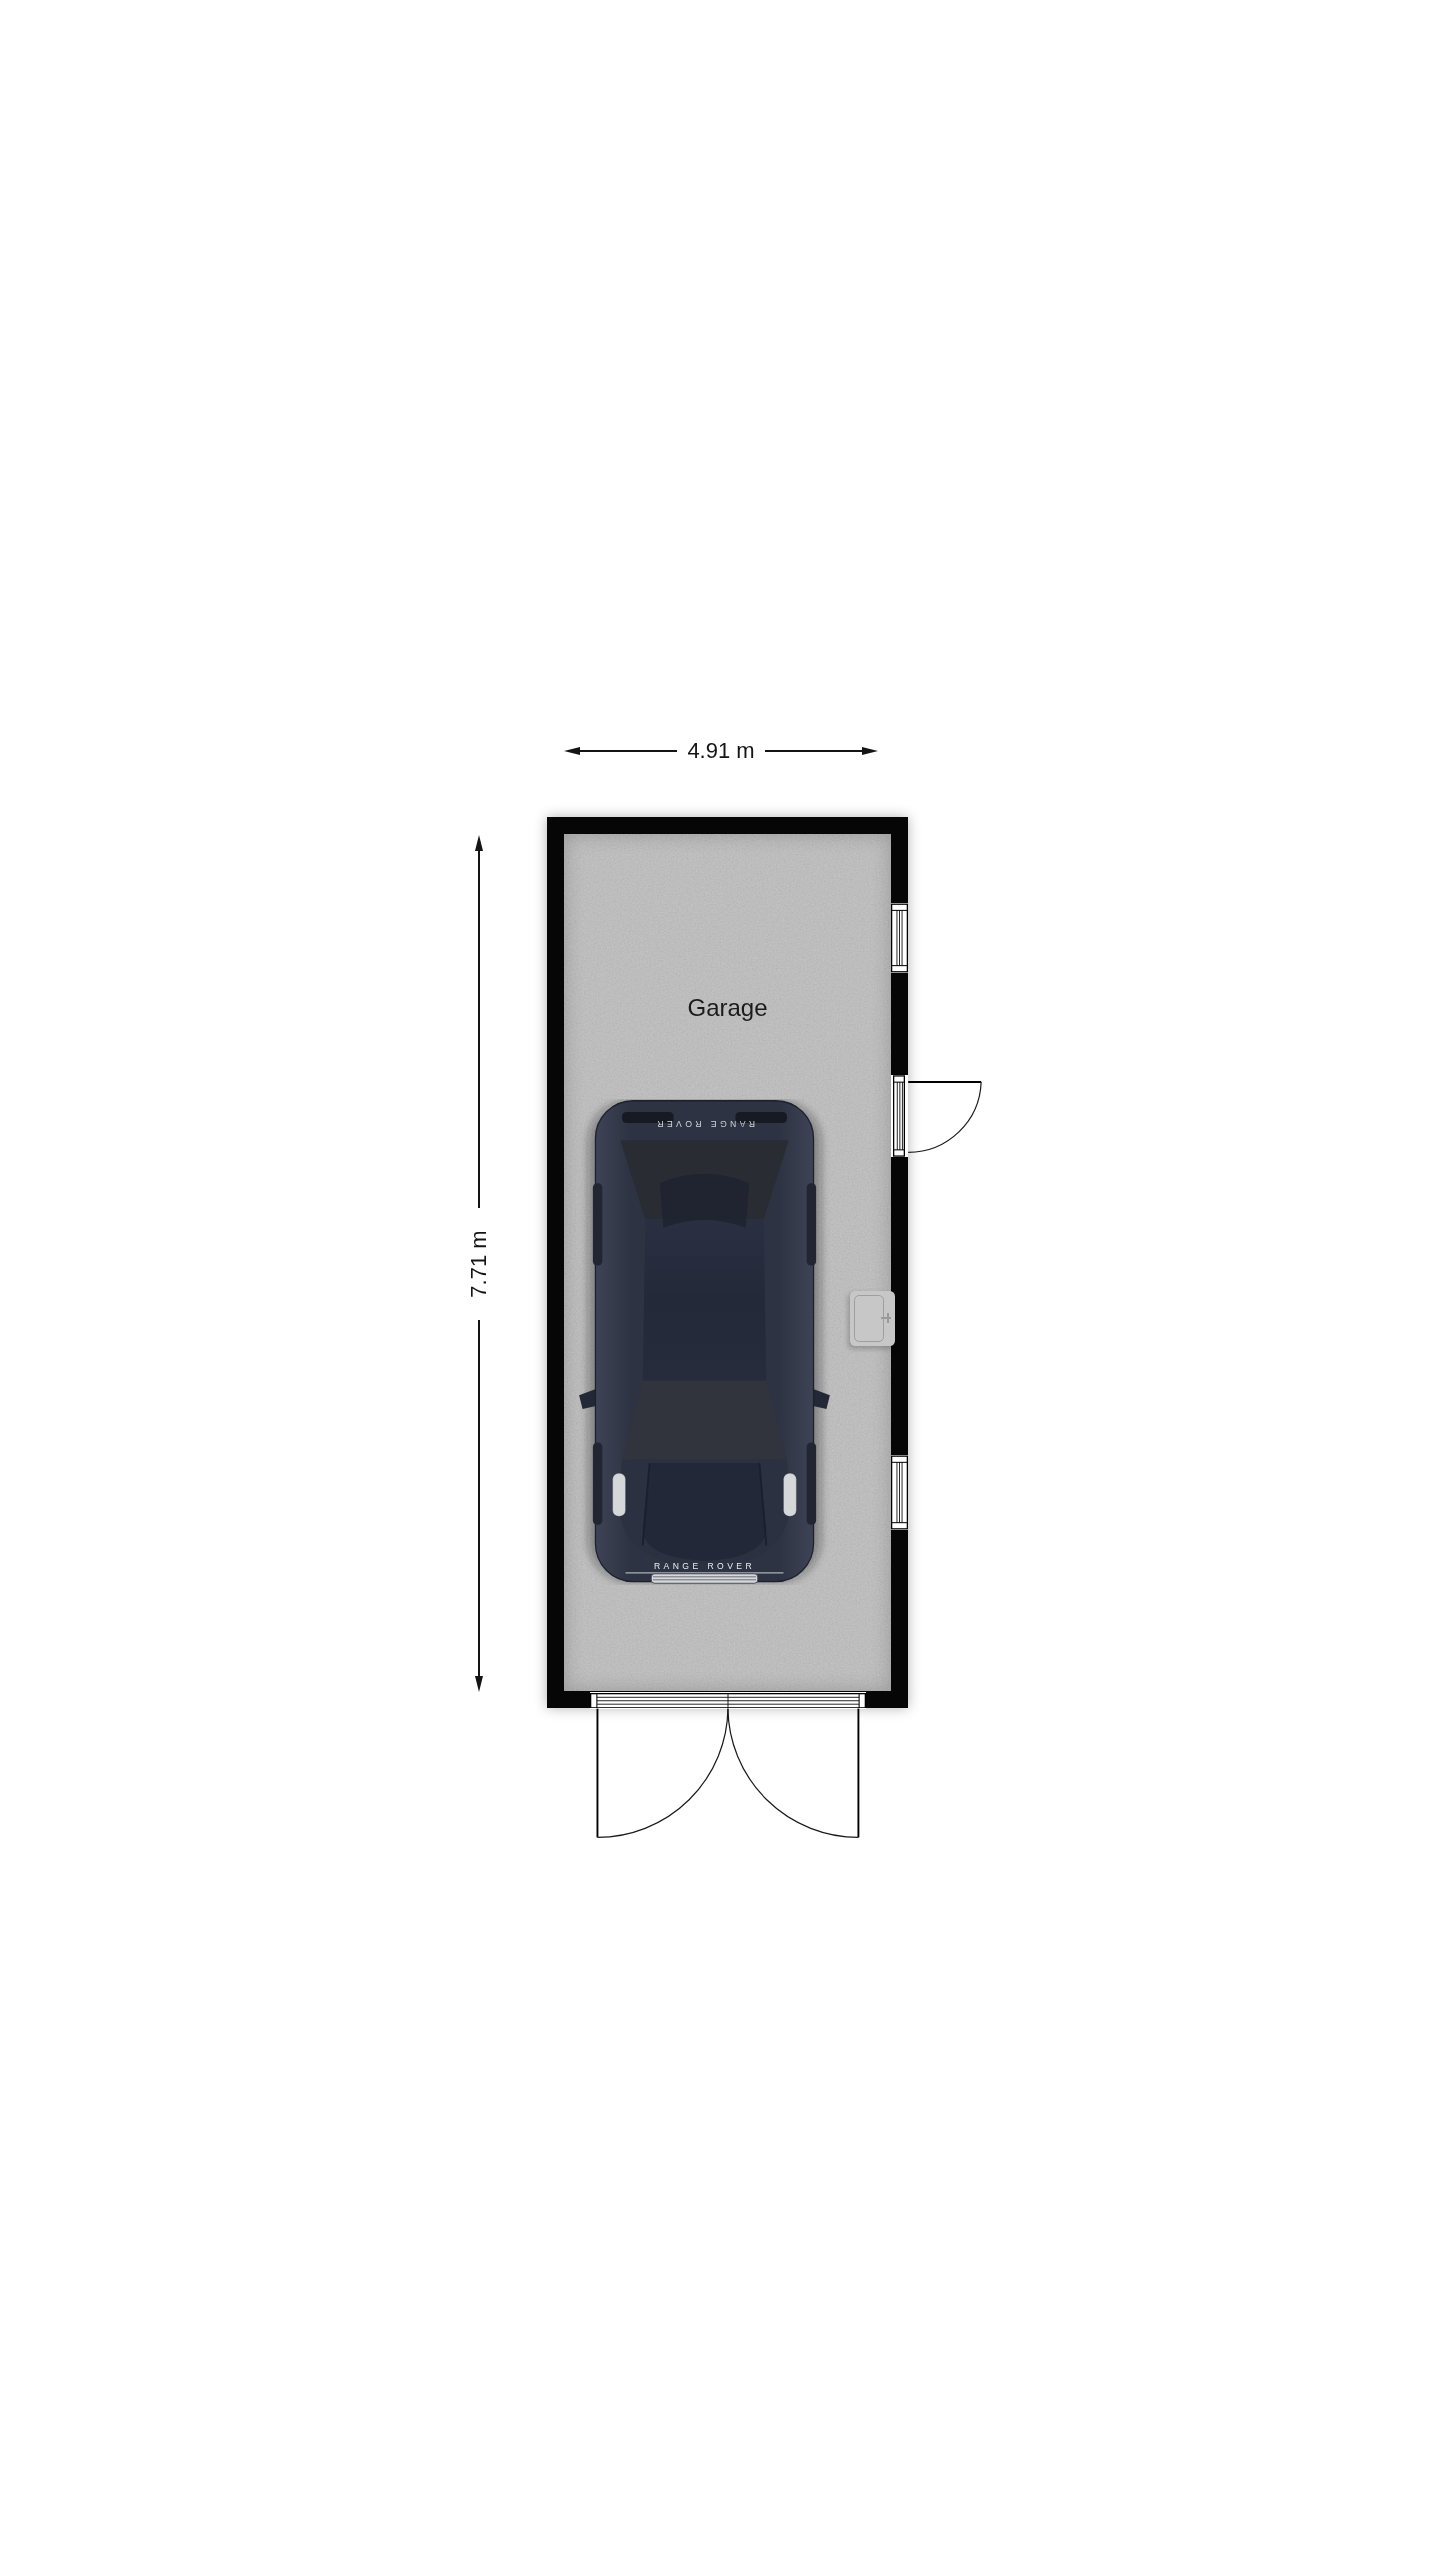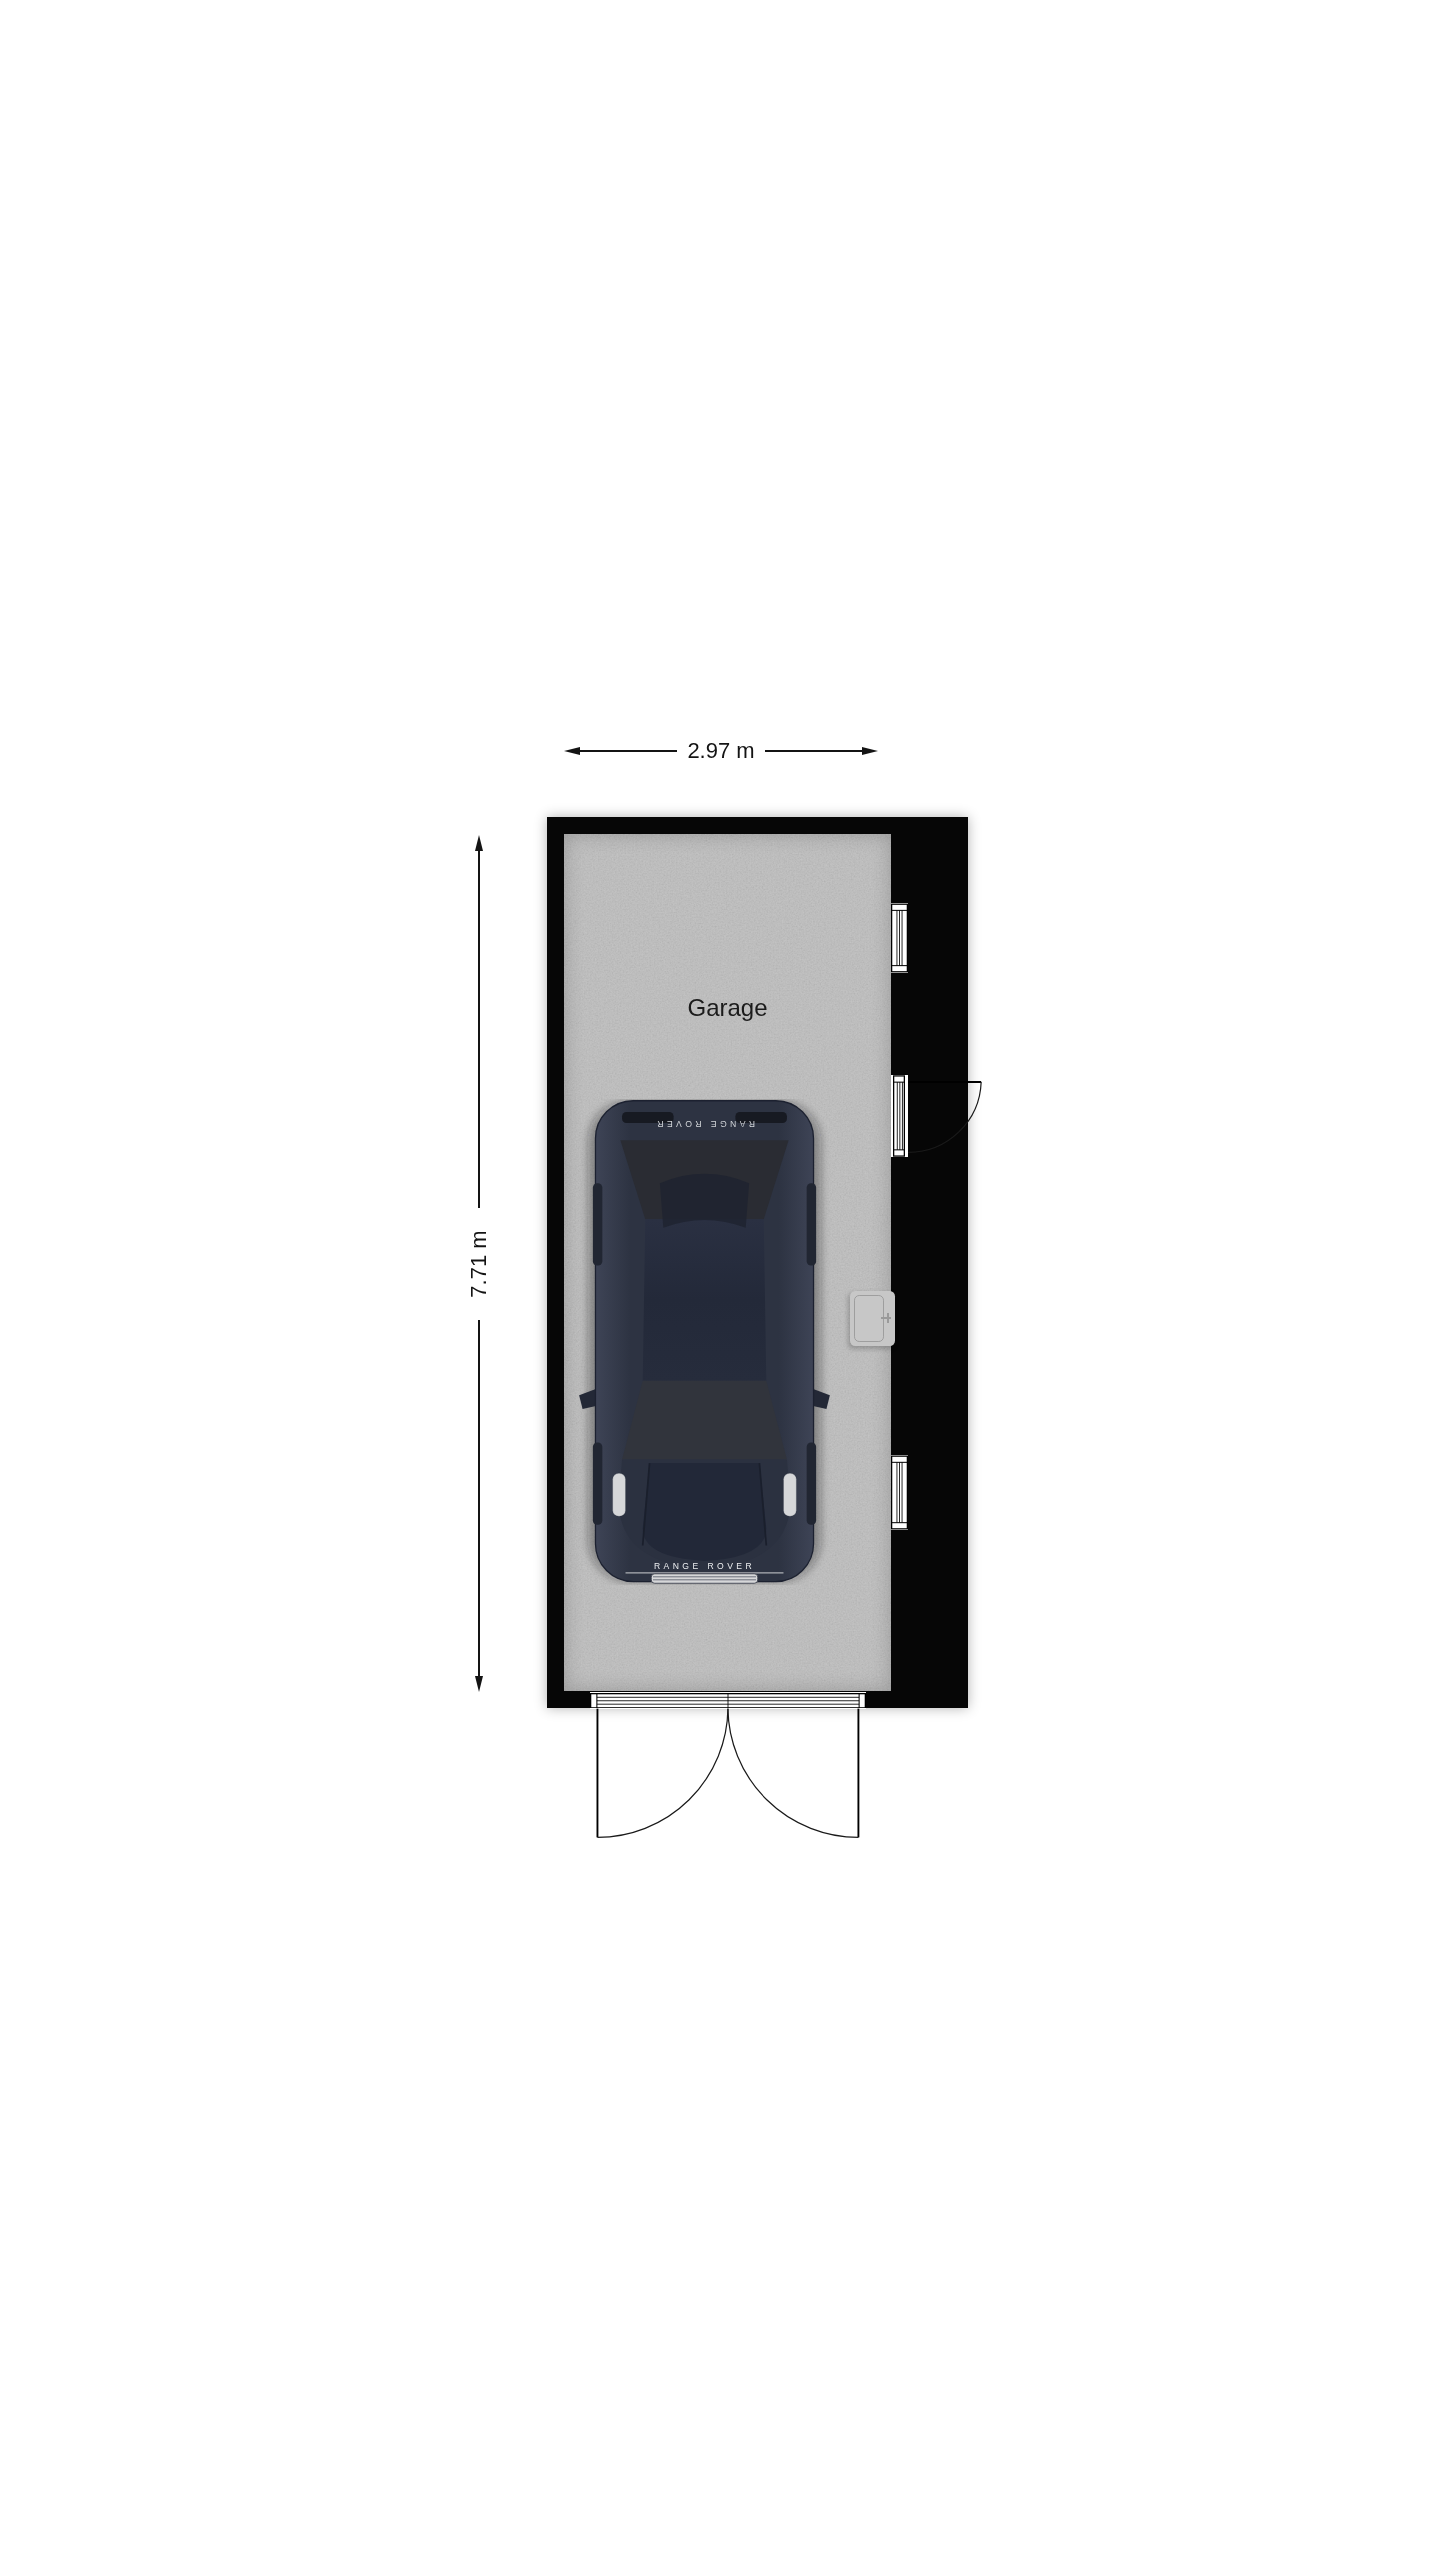--- a/index.html
+++ b/index.html
@@ -16,21 +16,21 @@
   .dline-v{flex:1;width:1.7px;background:var(--dim,#141414);}
   .dim-label{font-size:22px;color:var(--dim,#141414);padding:0 10.3px;white-space:nowrap;line-height:1;}
   .dim-vlabel-box{height:112px;display:flex;align-items:center;justify-content:center;}
   .dim-vlabel-box span{transform:rotate(-90deg);font-size:22px;color:var(--dim,#141414);white-space:nowrap;line-height:1;}
   .ah-left{width:0;height:0;border-top:4.3px solid transparent;border-bottom:4.3px solid transparent;border-right:16.3px solid var(--dim,#141414);}
   .ah-right{width:0;height:0;border-top:4.3px solid transparent;border-bottom:4.3px solid transparent;border-left:16.3px solid var(--dim,#141414);}
   .ah-up{width:0;height:0;border-left:4.3px solid transparent;border-right:4.3px solid transparent;border-bottom:16.3px solid var(--dim,#141414);}
   .ah-down{width:0;height:0;border-left:4.3px solid transparent;border-right:4.3px solid transparent;border-top:16.3px solid var(--dim,#141414);}
 
   
-  #room{left:547px;top:817px;width:421px;height:891px;background:var(--wall,#060606);
+  #room{left:547px;top:817px;width:361px;height:891px;background:var(--wall,#060606);
         box-shadow:0 0 12px rgba(0,0,0,.30);}
   #floor{left:17px;top:17px;width:327px;height:857px;background:var(--floor,#bdbdbd);}
   #floor-shade{left:0;top:0;width:100%;height:100%;box-shadow:inset 0 0 20.6px rgba(0,0,0,.20);}
   #room-label{left:0;top:160px;width:100%;text-align:center;font-size:24px;color:var(--label,#1b1b1b);}
 
   
   .opening{background:#ffffff;}
   .win-svg{display:block;}
 
   
@@ -48,21 +48,21 @@
   #car{left:574px;top:1099px;}
 </style>
 </head>
 <body>
 
 <div id="canvas">
 
   <div class="abs dim-h">
     <div class="ah-left"></div>
     <div class="dline-h"></div>
-    <div class="dim-label">2.97 m</div>
+    <div class="dim-label">4.91 m</div>
     <div class="dline-h"></div>
     <div class="ah-right"></div>
   </div>
 
   <div class="abs dim-v">
     <div class="ah-up"></div>
     <div class="dline-v"></div>
     <div class="dim-vlabel-box">
       <span>7.71 m</span>
     </div>

